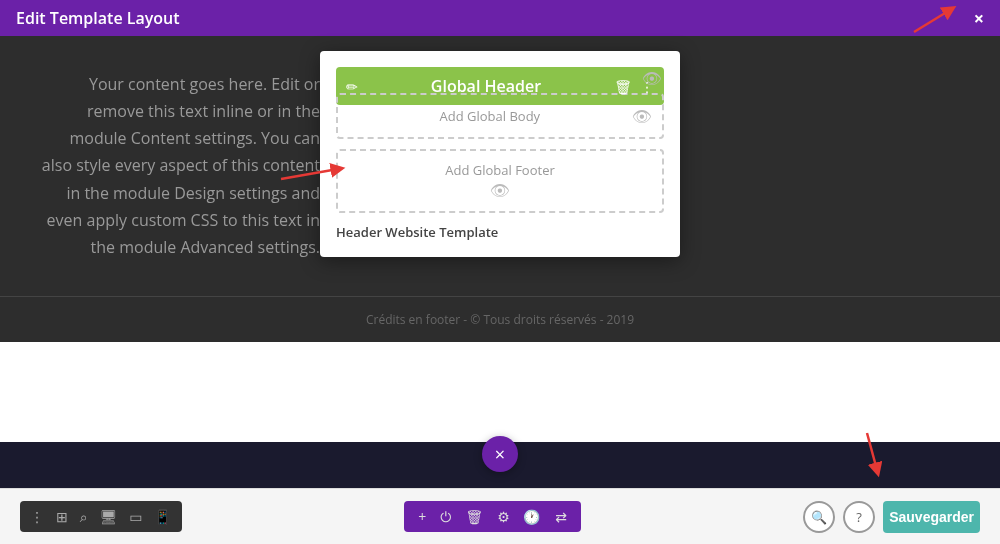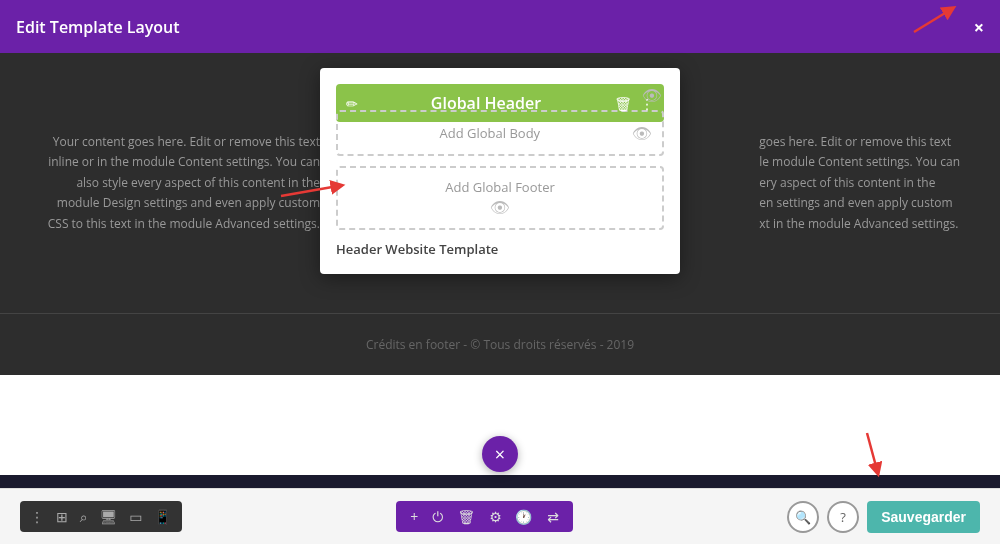--- a/index.html
+++ b/index.html
@@ -13,21 +13,21 @@
     }
 
     
     .top-bar {
       background: #6b21a8;
       color: white;
       padding: 8px 16px;
       display: flex;
       align-items: center;
       justify-content: space-between;
-      height: 53px;
+      height: 36px;
       position: relative;
       z-index: 10;
     }
     .top-bar-title {
       font-size: 16px;
       font-weight: 600;
     }
     .top-bar-close {
       color: white;
       font-size: 18px;
@@ -41,21 +41,21 @@
       height: 310px;
       position: relative;
       display: flex;
       align-items: center;
       justify-content: space-between;
       padding: 0 40px;
     }
 
     .content-text {
       color: #999;
-      font-size: 12px;
+      font-size: 16px;
       line-height: 1.7;
       text-align: right;
       max-width: 280px;
     }
 
     
     .footer-area {
       background: #2d2d2d;
       height: 50px;
       display: flex;
@@ -156,21 +156,21 @@
       justify-content: center;
       color: #666;
       font-size: 13px;
       cursor: pointer;
     }
     .save-btn {
       background: #4db6ac;
       color: white;
       border: none;
       border-radius: 4px;
-      padding: 8px 14px;
+      padding: 8px 6px;
       font-size: 14px;
       font-weight: 600;
       cursor: pointer;
     }
 
     
     .modal {
       position: absolute;
       top: 15px;
       left: 50%;
@@ -294,30 +294,23 @@
       </svg>
       <div class="modal-dashed-row" style="margin-bottom:10px;flex-direction:column;">
         <span class="modal-dashed-label">Add Global Footer</span>
         <span class="eye-icon">👁</span>
       </div>
     </div>
 
     <div class="modal-footer-label">Header Website Template</div>
   </div>
 
-  <div class="content-text" style="text-align:left;">
-    goes here. Edit or remove this text<br>
-    le module Content settings. You can<br>
-    ery aspect of this content in the<br>
-    en settings and even apply custom<br>
-    xt in the module Advanced settings.
-  </div>
 </div>
 
-<div class="footer-area" style="background:#2d2d2d;height:62px;">
+<div class="footer-area" style="background:#2d2d2d;height:46px;">
   <span class="footer-text">Crédits en footer - © Tous droits réservés - 2019</span>
 </div>
 
 <div class="white-area" style="height:100px;background:#fff;"></div>
 
 <div class="purple-circle" style="bottom:72px;left:50%;transform:translateX(-50%);position:absolute;">×</div>
 
 <div class="bottom-area">
 
   <div class="left-toolbar">

